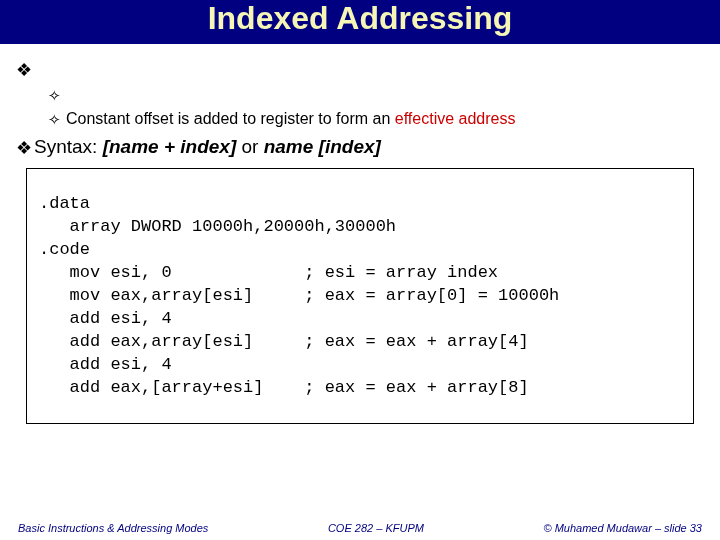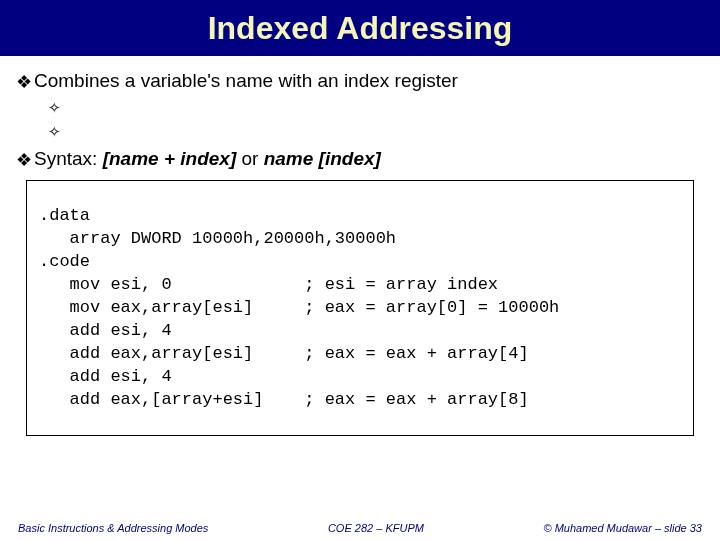--- a/index.html
+++ b/index.html
@@ -8,23 +8,22 @@
     width: 720px;
     height: 540px;
     background: #fff;
     font-family: Arial, sans-serif;
     position: relative;
     overflow: hidden;
   }
   .title-bar {
     background: #000080;
     width: 100%;
-    height: 56px;
+    height: 44px;
     display: flex;
-    align-items: center;
     justify-content: center;
   }
   .title-text {
     color: #f5f5b5;
     font-family: "Comic Sans MS", cursive, sans-serif;
     font-size: 32px;
     font-weight: bold;
   }
   .content {
     padding: 8px 16px 0 16px;
@@ -85,29 +84,31 @@
 <body>
 
 <div class="title-bar">
   <span class="title-text">Indexed Addressing</span>
 </div>
 
 <div class="content">
 
   <div class="bullet-row">
     <span class="bullet-icon">❖</span>
-    <span>Combines a variable's name with an index register</span>
   </div>
 
   <div class="sub-row">
     <span class="sub-icon">✧</span>
   </div>
 
   <div class="sub-row">
     <span class="sub-icon">✧</span>
+    <span>
+      <span>Constant offset is added to register to form an </span><span class="red">effective address</span>
+    </span>
   </div>
 
   <div class="bullet-row">
     <span class="bullet-icon">❖</span>
     <span>
       <span>Syntax: </span><span class="italic">[name + index]</span><span> or </span><span class="italic">name</span> <span class="italic">[index]</span>
     </span>
   </div>
 
   <div class="code-box">.data

